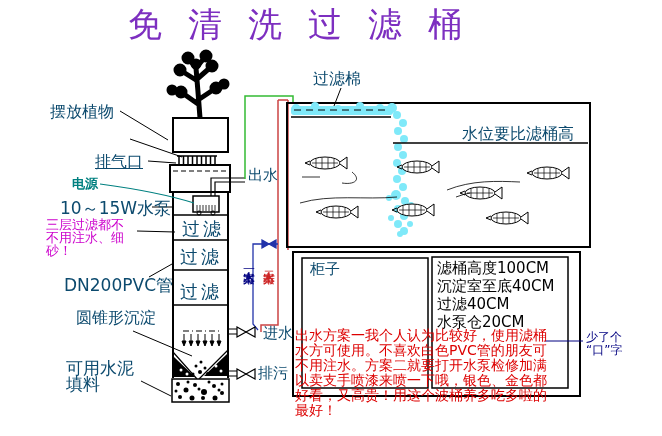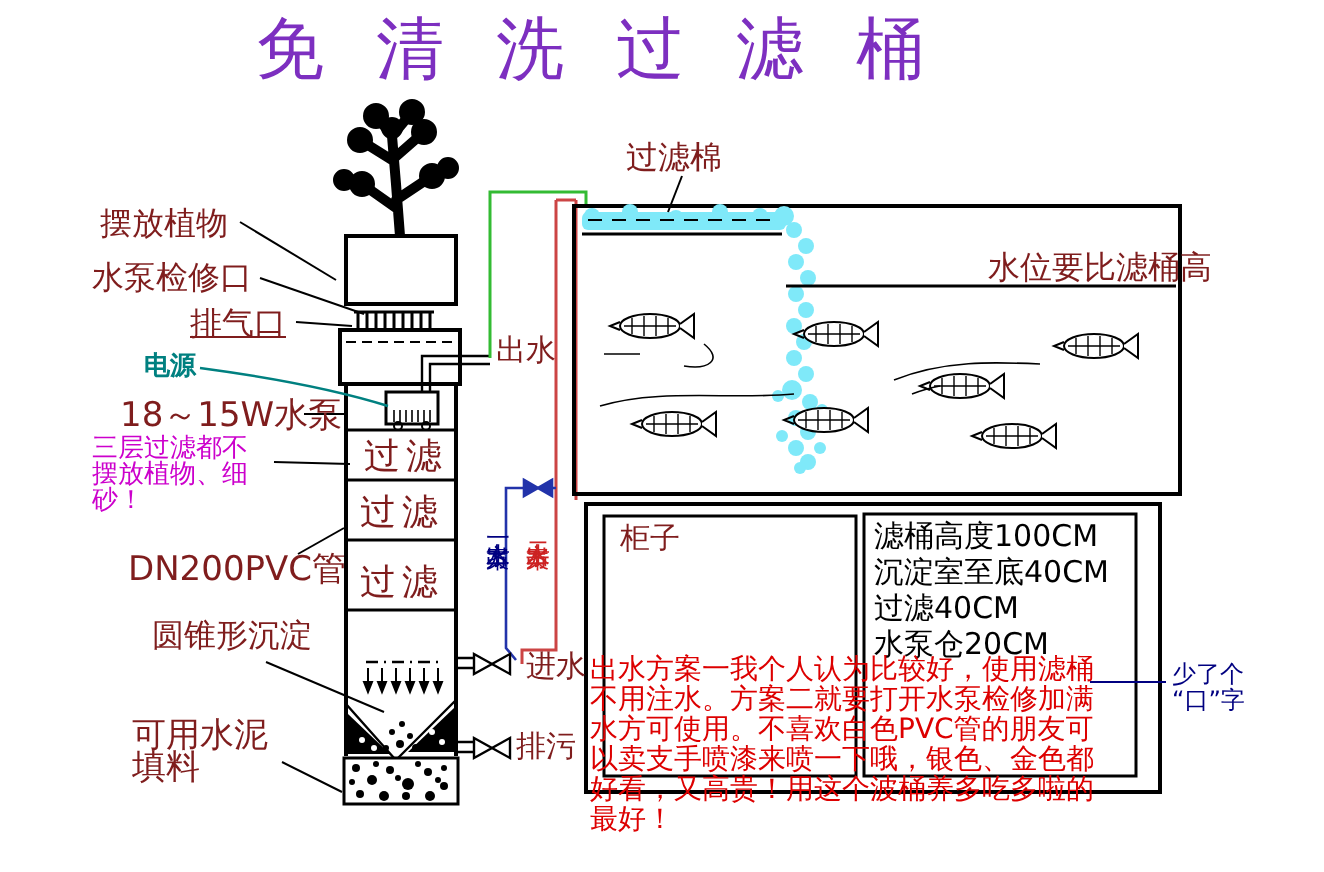--- a/index.html
+++ b/index.html
@@ -1,19 +1,19 @@
 <!DOCTYPE html>
 <html style="--title: #7d2fc0; --power: #008080; --warning: #cc00cc; --note_red: #dd0000; --note_blue: #000080; --plan1: #000080; --plan2: #cc2222; --pipe_green: #33bb33; --pipe_red: #cc4444; --pipe_blue: #2233aa; --water: #7fe9f9;"><head>
 <meta charset="utf-8">
 <style>
   html,body{margin:0;padding:0;background:#fff;}
   .stage{position:relative;width:662px;height:436px;background:#fff;overflow:hidden;
          font-family:"DejaVu Sans","Liberation Sans",sans-serif;}
   svg.underlay{position:absolute;left:0;top:0;}
-  .lbl{position:absolute;color:#7f1d1d;font-size:16px;line-height:1.1;white-space:nowrap;}
+  .lbl{position:absolute;color:#0c4a6e;font-size:16px;line-height:1.1;white-space:nowrap;}
   .title{position:absolute;left:128px;top:2px;font-size:34px;letter-spacing:26px;
          color:var(--title,#7d2fc0);font-family:"DejaVu Serif","Liberation Serif",serif;white-space:nowrap;}
   .teal{color:var(--power,#008080);font-size:13px;font-weight:bold;}
   .warn{color:var(--warning,#cc00cc);font-size:13px;font-weight:normal;line-height:13px;}
   .filter-lbl{font-size:18px;letter-spacing:3px;}
   .vtext{writing-mode:vertical-rl;text-orientation:upright;font-size:12px;line-height:14px;letter-spacing:0px;}
   .plan1{color:var(--plan1,#000080);}
   .plan2{color:var(--plan2,#cc2222);}
   .note{position:absolute;color:var(--note_red,#dd0000);font-size:14px;line-height:15px;white-space:nowrap;}
   .blue-note{position:absolute;color:var(--note_blue,#000080);font-size:12px;line-height:13px;white-space:nowrap;}
@@ -222,56 +222,55 @@
       <path d="M141,381 L171,396"></path>
       <path d="M341,88 L334,106"></path>
     </g>
     <path d="M100,184 C130,188 165,194 194,203" fill="none" stroke="#008080" stroke-width="1.2"></path>
     <line x1="545" y1="341" x2="583" y2="341" stroke="#000080" stroke-width="1"></line>
   </svg>
 
   <div class="title">免清洗过滤桶</div>
 
   <div class="lbl" style="left:50px;top:103px;">摆放植物</div>
-  <div class="lbl" style="left:46px;top:130px;">水泵检修口</div>
   <div class="lbl" style="left:95px;top:153px;text-decoration:underline;">排气口</div>
   <div class="lbl teal" style="left:72px;top:177px;">电源</div>
-  <div class="lbl" style="left:60px;top:199px;font-size:17px;">18～15W水泵</div>
+  <div class="lbl" style="left:60px;top:199px;font-size:17px;">10～15W水泵</div>
   <div class="lbl warn" style="left:46px;top:218px;">三层过滤都不</div>
-  <div class="lbl warn" style="left:46px;top:231px;">摆放植物、细</div>
+  <div class="lbl warn" style="left:46px;top:231px;">不用注水、细</div>
   <div class="lbl warn" style="left:46px;top:244px;">砂！</div>
   <div class="lbl" style="left:64px;top:276px;font-size:17px;">DN200PVC管</div>
   <div class="lbl" style="left:66px;top:359px;font-size:17px;">可用水泥</div>
   <div class="lbl" style="left:76px;top:309px;">圆锥形沉淀</div>
   <div class="lbl" style="left:66px;top:375px;font-size:17px;">填料</div>
 
   <div class="lbl small15" style="left:248px;top:167px;">出水</div>
   <div class="lbl filter-lbl" style="left:182px;top:219px;">过滤</div>
   <div class="lbl filter-lbl" style="left:180px;top:247px;">过滤</div>
   <div class="lbl filter-lbl" style="left:180px;top:282px;">过滤</div>
   <div class="lbl vtext plan1" style="left:242px;top:262px;">出水方案一</div>
   <div class="lbl vtext plan2" style="left:262px;top:262px;">出水方案二</div>
   <div class="lbl small15" style="left:263px;top:325px;">进水</div>
   <div class="lbl small15" style="left:258px;top:365px;">排污</div>
 
   <div class="lbl" style="left:313px;top:70px;">过滤棉</div>
-  <div class="lbl" style="left:462px;top:125px;margin-left:32px;">水位要比滤桶高</div>
+  <div class="lbl" style="left:462px;top:125px;">水位要比滤桶高</div>
 
   <div class="lbl small15" style="left:310px;top:261px;">柜子</div>
   <div class="specs" style="position:absolute;left:437px;top:259px;color:#000;">
     <div>滤桶高度100CM</div>
     <div>沉淀室至底40CM</div>
     <div>过滤40CM</div>
     <div>水泵仓20CM</div>
   </div>
 
   <div style="position:absolute;left:295px;top:328px;">
     <div class="note" style="position:static;">出水方案一我个人认为比较好，使用滤桶</div>
+    <div class="note" style="position:static;">水方可使用。不喜欢白色PVC管的朋友可</div>
     <div class="note" style="position:static;">不用注水。方案二就要打开水泵检修加满</div>
-    <div class="note" style="position:static;">水方可使用。不喜欢白色PVC管的朋友可</div>
     <div class="note" style="position:static;">以卖支手喷漆来喷一下哦，银色、金色都</div>
     <div class="note" style="position:static;">好看，又高贵！用这个波桶养多吃多啦的</div>
     <div class="note" style="position:static;">最好！</div>
   </div>
 
   <div class="blue-note" style="left:586px;top:331px;">少了个</div>
   <div class="blue-note" style="left:586px;top:344px;">“口”字</div>
 
 </div>
 

